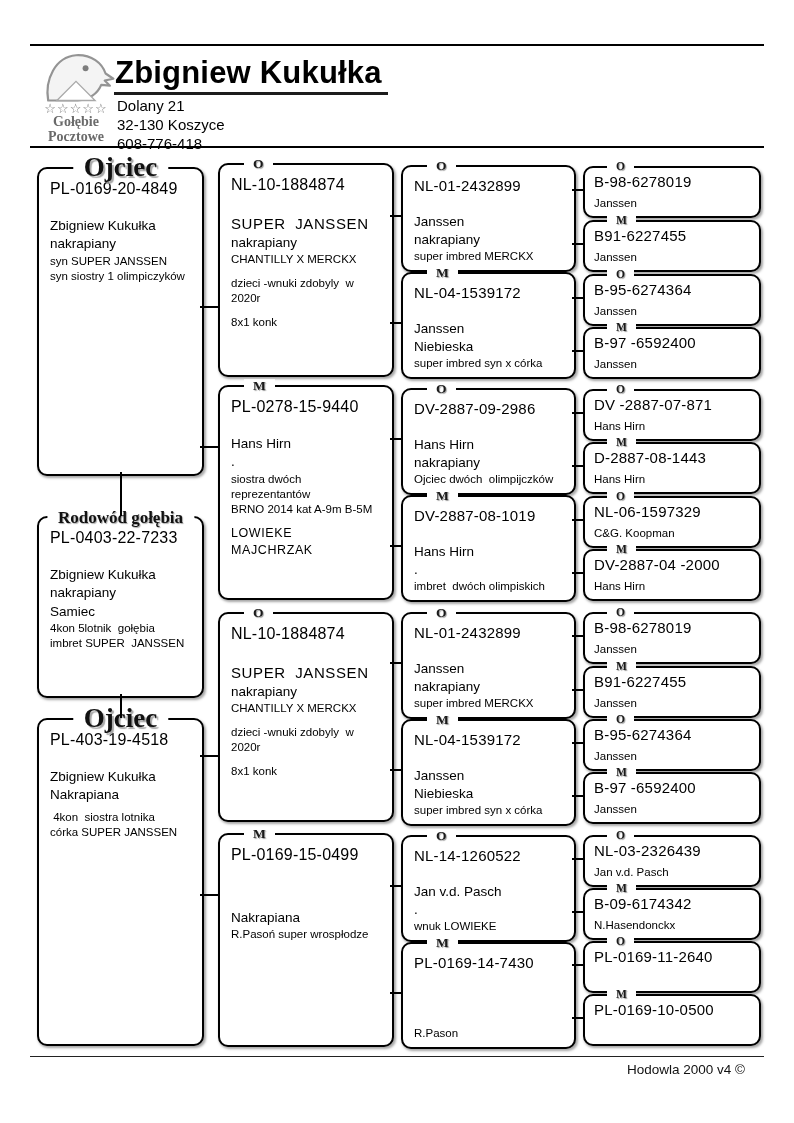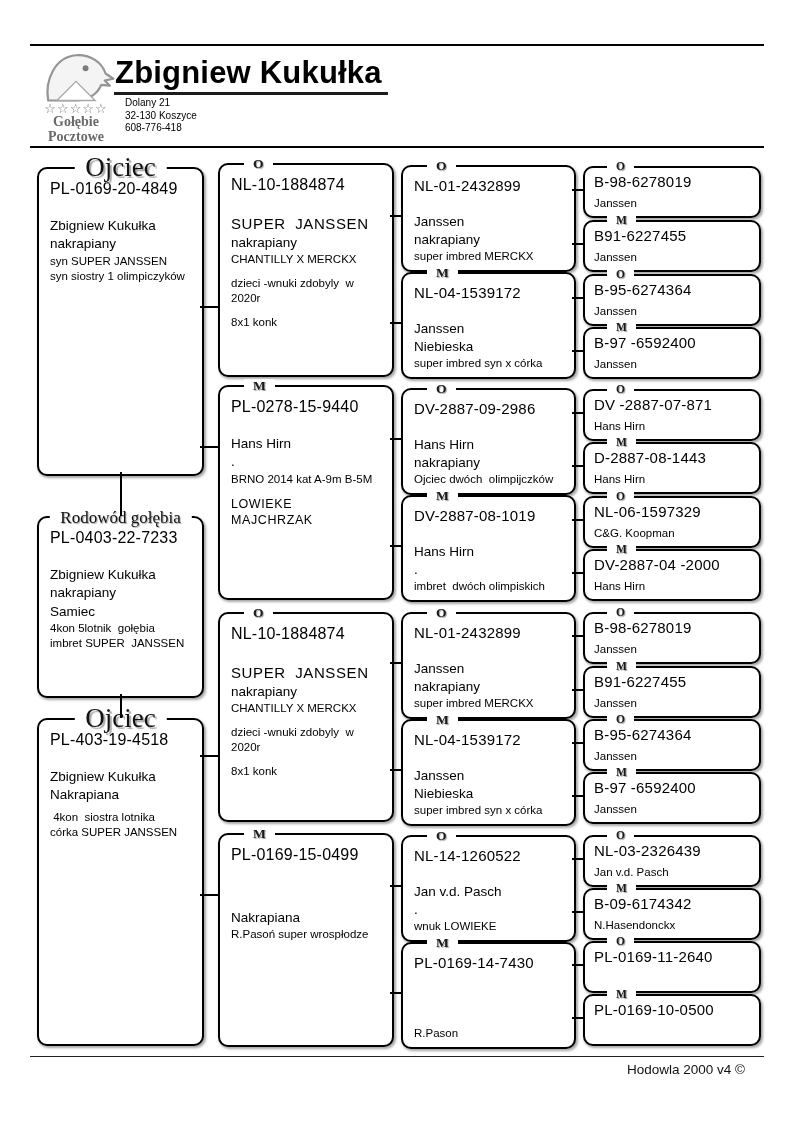--- a/index.html
+++ b/index.html
@@ -9,31 +9,31 @@
   .rule-top{top:44px;height:2px;}
   .rule-mid{top:146px;height:2px;}
   .rule-bottom{top:1056px;height:1px;background:#222;}
 
   
   .logo{position:absolute;left:34px;top:50px;width:84px;text-align:center;color:#6e6e6e;}
   .logo .stars{font-size:13px;letter-spacing:1px;line-height:1;color:#777;margin-top:-6px;}
   .logo .lt{font-family:"Liberation Serif",serif;font-weight:bold;font-size:14px;line-height:1.05;color:#6a6a6a;}
   .title{position:absolute;left:114px;top:55px;font-size:31px;font-weight:bold;letter-spacing:0.2px;
          border-bottom:3px solid #1c1c1c;padding:0 6px 1px 1px;white-space:nowrap;}
-  .addr{position:absolute;left:117px;top:97px;font-size:10px;line-height:1.25;margin-left:8px;}
+  .addr{position:absolute;left:117px;top:97px;font-size:15px;line-height:1.25;}
 
   
   .pbox{position:absolute;background:#fff;border:2px solid #000;border-radius:10px;
         box-shadow:1.5px 2px 2.5px rgba(0,0,0,0.35);}
   .tag{position:absolute;top:0;left:24px;transform:translateY(-58%);background:#fff;padding:0 9px;
        font-family:"Liberation Serif",serif;font-weight:bold;font-size:13.5px;color:#1a1a1a;
        text-shadow:1px 1px 1px #9a9a9a;line-height:1;}
   .tag-sm{font-size:11.5px;left:22px;}
   .bigtag{position:absolute;top:0;left:50%;transform:translate(-50%,-55%);background:#fff;padding:0 11px;
-          font-family:"Liberation Serif",serif;font-weight:normal;font-size:27px;color:#111;
+          font-family:"Liberation Serif",serif;font-weight:bold;font-size:27px;color:#111;
           text-shadow:2px 2px 1px #a8a8a8;white-space:nowrap;line-height:1;}
   .bigtag-md{font-size:17px;text-shadow:1px 1px 1px #a8a8a8;}
 
   .rows{display:flex;flex-direction:column;height:100%;box-sizing:border-box;padding:8px 11px 6px;}
   .rows-g4{padding:3px 9px 5px;}
   .row{white-space:pre-wrap;color:#000;}
   .ring{font-size:15px;line-height:1.45;letter-spacing:0.2px;}
   .rows-lg .ring{font-size:16px;}
   .name{font-size:13.5px;line-height:1.35;}
   .name-lg{font-size:15px;line-height:1.4;letter-spacing:0.6px;}
@@ -130,20 +130,21 @@
         <div class="row note">8x1 konk</div>
       </div>
   </div>
   <div class="pbox" style="left:218px;top:385px;width:172px;height:211px">
     <span class="tag">M</span>
     <div class="rows rows-lg">
         <div class="row ring">PL-0278-15-9440</div>
         <div class="row gap"></div>
         <div class="row name">Hans Hirn</div>
         <div class="row name">.</div>
+        <div class="row note">siostra dwóch  reprezentantów</div>
         <div class="row note">BRNO 2014 kat A-9m B-5M</div>
         <div class="row gap-sm"></div>
         <div class="row med">LOWIEKE  MAJCHRZAK</div>
       </div>
   </div>
   <div class="pbox" style="left:218px;top:612px;width:172px;height:206px">
     <span class="tag">O</span>
     <div class="rows rows-lg">
         <div class="row ring">NL-10-1884874</div>
         <div class="row gap"></div>

